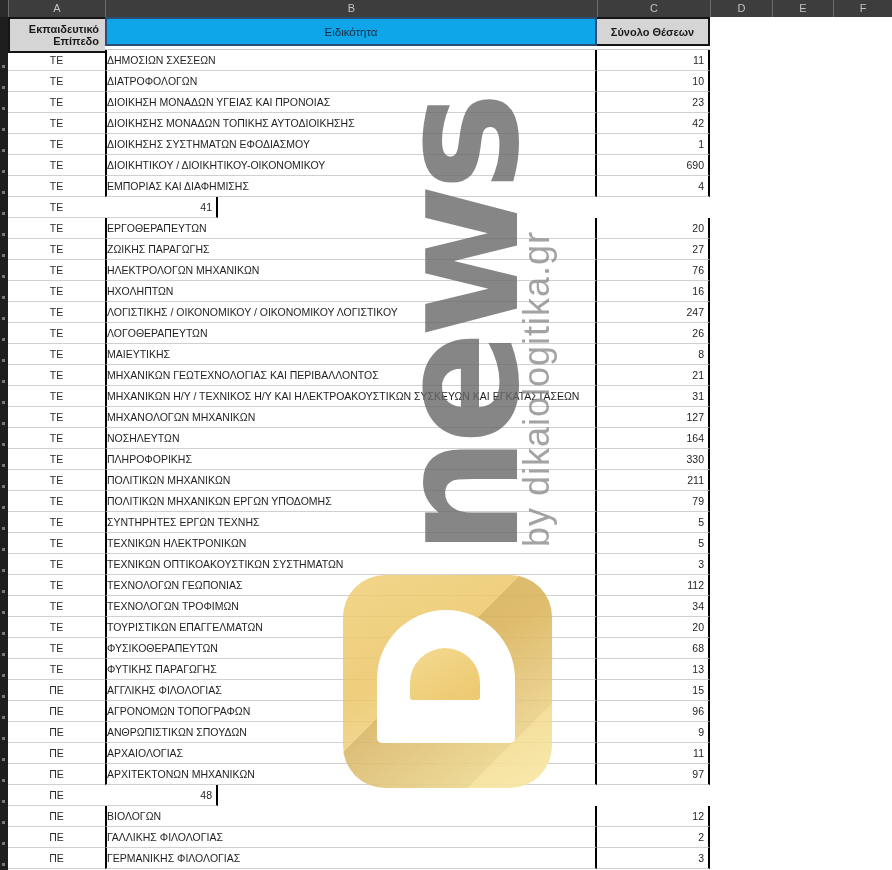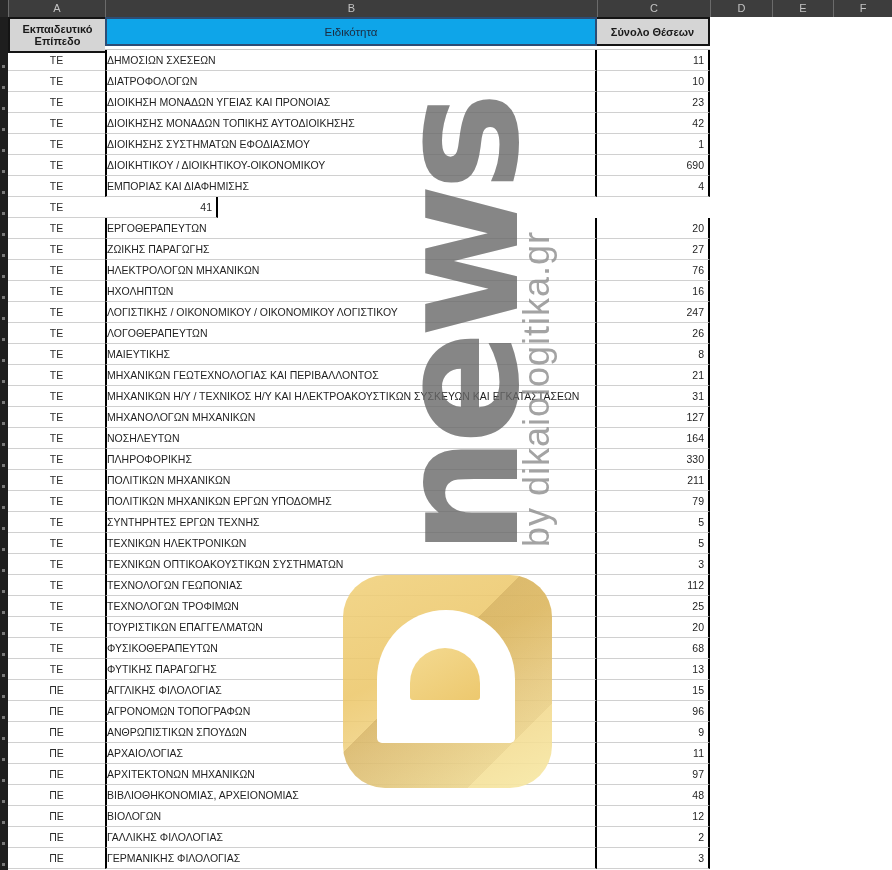--- a/index.html
+++ b/index.html
@@ -16,21 +16,21 @@
   
   .left-strip { position:absolute; left:0; top:17px; bottom:0; width:8px; background:#1e1e1e; z-index:2; }
   .left-strip::before { content:""; position:absolute; left:2px; top:40px; bottom:0; width:3px;
     background:repeating-linear-gradient(to bottom,
       transparent 0 8px, rgba(255,255,255,0.40) 8px 11px, transparent 11px 21px); }
 
   
   .grid { position:absolute; left:8px; top:17px; z-index:1; }
   .header-row { display:flex; height:29px; }
   .h-level { width:97px; background:#d5d5d5; border:2px solid #141414; border-right:none;
-    font-size:11px; font-weight:bold; color:#1a1a1a; text-align:center; line-height:12px;
+    font-size:11px; font-weight:bold; color:#1a1a1a; text-align:right; line-height:12px;
     display:flex; align-items:center; justify-content:center; padding:16px 6px; }
   .h-spec { width:492px; background:#0ea5e9; border:2px solid #2d4d75;
     font-size:11.5px; color:#1c2b40; display:flex; align-items:center; justify-content:center; }
   .h-total { width:113px; background:#d5d5d5; border:2px solid #141414; border-left:none;
     font-size:11px; font-weight:bold; color:#1a1a1a; display:flex; align-items:center; justify-content:center;text-align:center; }
   .gap { width:702px; height:4px; background:#fff; border-bottom:1px solid #c9c9c9; }
 
   .row { display:flex; height:21px; }
   .c-level { width:97px; text-align:center; font-size:10.5px; color:#2b2b2b; line-height:20px;
     border-bottom:1px solid #d0d0d0; white-space:nowrap; overflow:hidden; }
@@ -238,21 +238,21 @@
 
   <div class="row">
     <div class="c-level">ΤΕ</div>
     <div class="c-spec">ΤΕΧΝΟΛΟΓΩΝ ΓΕΩΠΟΝΙΑΣ</div>
     <div class="c-total">112</div>
   </div>
 
   <div class="row">
     <div class="c-level">ΤΕ</div>
     <div class="c-spec">ΤΕΧΝΟΛΟΓΩΝ ΤΡΟΦΙΜΩΝ</div>
-    <div class="c-total">25</div>
+    <div class="c-total">34</div>
   </div>
 
   <div class="row">
     <div class="c-level">ΤΕ</div>
     <div class="c-spec">ΤΟΥΡΙΣΤΙΚΩΝ ΕΠΑΓΓΕΛΜΑΤΩΝ</div>
     <div class="c-total">20</div>
   </div>
 
   <div class="row">
     <div class="c-level">ΤΕ</div>
@@ -291,21 +291,20 @@
   </div>
 
   <div class="row">
     <div class="c-level">ΠΕ</div>
     <div class="c-spec">ΑΡΧΙΤΕΚΤΟΝΩΝ ΜΗΧΑΝΙΚΩΝ</div>
     <div class="c-total">97</div>
   </div>
 
   <div class="row">
     <div class="c-level">ΠΕ</div>
-    <div class="c-spec">ΒΙΒΛΙΟΘΗΚΟΝΟΜΙΑΣ, ΑΡΧΕΙΟΝΟΜΙΑΣ</div>
     <div class="c-total">48</div>
   </div>
 
   <div class="row">
     <div class="c-level">ΠΕ</div>
     <div class="c-spec">ΒΙΟΛΟΓΩΝ</div>
     <div class="c-total">12</div>
   </div>
 
   <div class="row">

